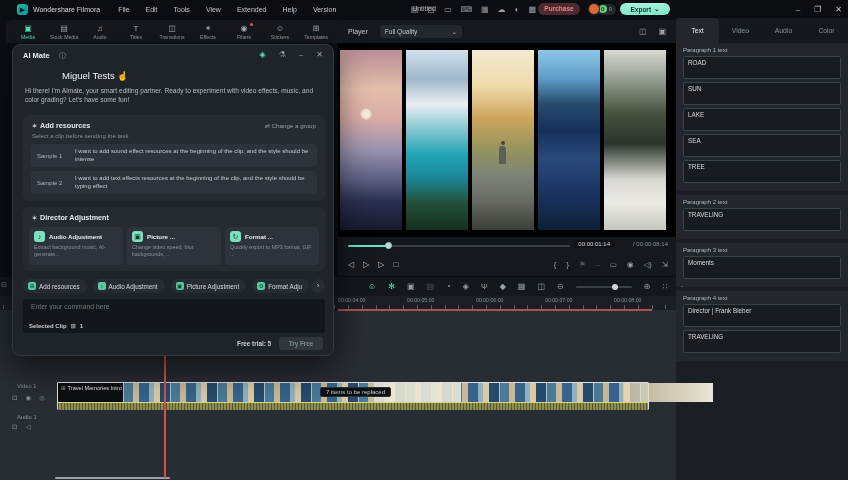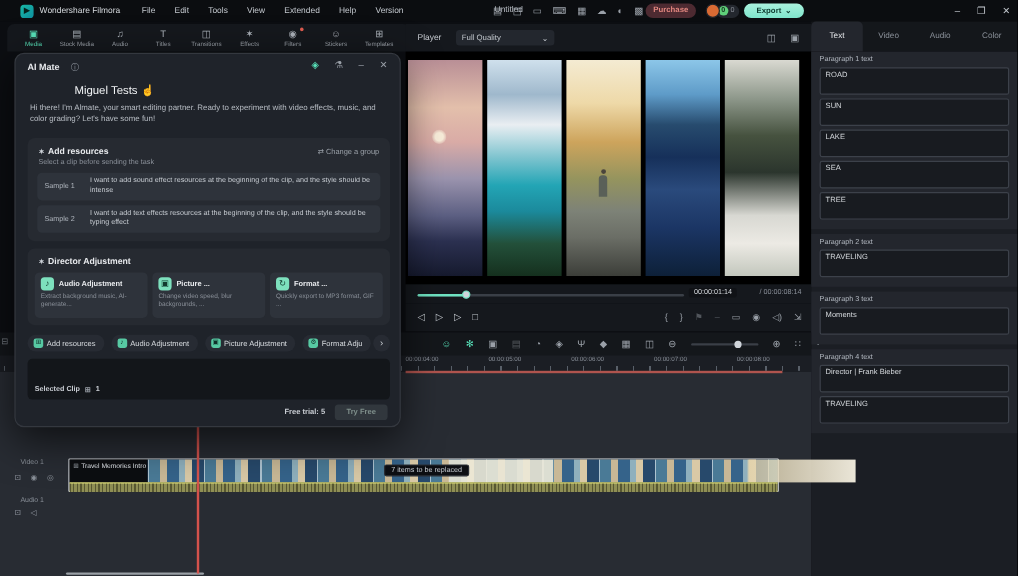--- a/index.html
+++ b/index.html
@@ -467,20 +467,21 @@
         <span class="chip-lb">Picture Adjustment</span>
       </div>
       <div class="chip" style="overflow:hidden;max-width:52px;">
         <span class="chip-ic">⚙</span>
         <span class="chip-lb">Format Adju</span>
       </div>
       <div class="chip-more">›</div>
     </div>
 
     <div class="ai-input">
+      <input type="text" placeholder="Enter your command here" style="">
       <div class="selclip">
         <span>Selected Clip</span>
         <span class="ic">⊞</span>
         <span>1</span>
       </div>
     </div>
 
     <div class="ai-footer">
       <span class="freetrial">Free trial: 5</span>
       <div class="tryfree">Try Free</div>

